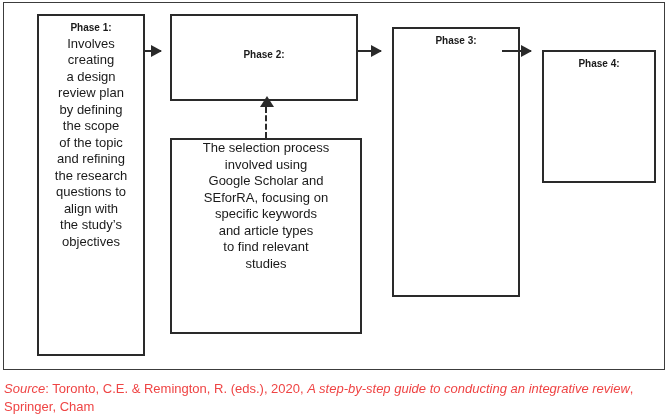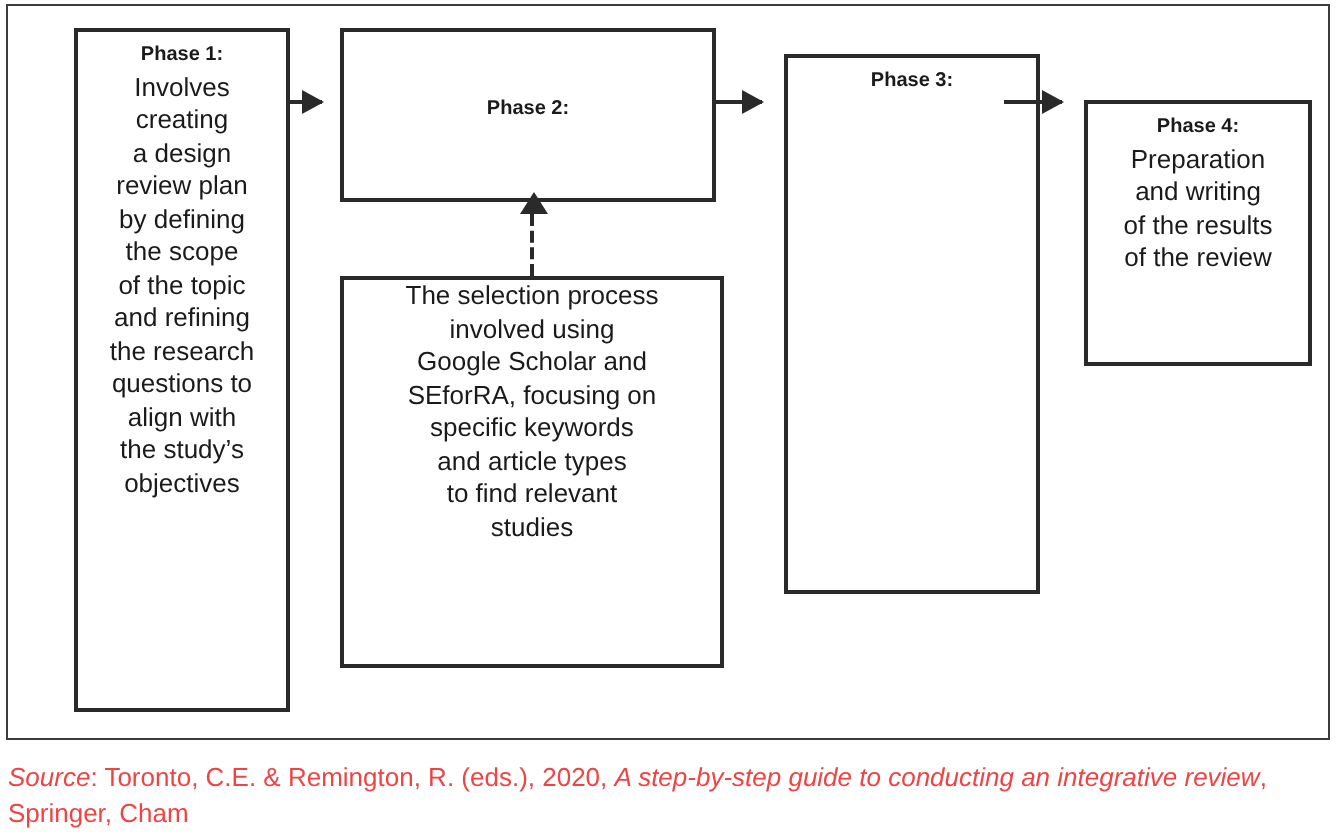--- a/index.html
+++ b/index.html
@@ -185,24 +185,20 @@
 to find relevant
 studies</div>
     </div>
 
     <div class="node-box" id="box-phase3">
       <div class="node-title">Phase 3:</div>
     </div>
 
     <div class="node-box" id="box-phase4">
       <div class="node-title">Phase 4:</div>
-      <div class="node-body">Preparation
-and writing
-of the results
-of the review</div>
     </div>
 
     <div class="arrow-h" id="arrow-p1-p2"></div>
     <div class="arrow-h" id="arrow-p2-p3"></div>
     <div class="arrow-h" id="arrow-p3-p4"></div>
     <div id="arrow-selection-p2"></div>
 
   </div>
 
   <div id="source-caption">

